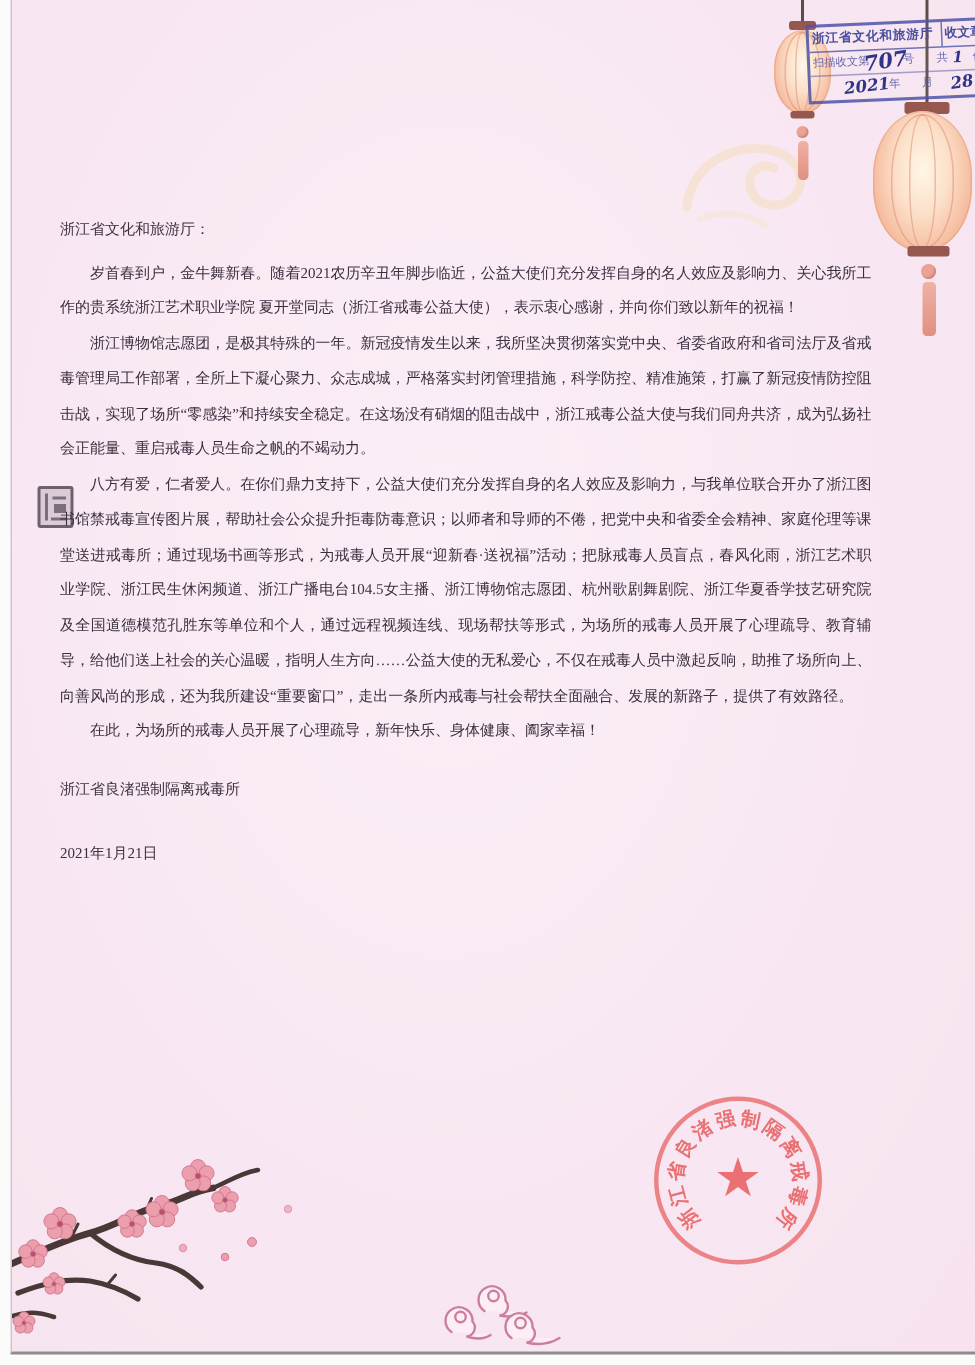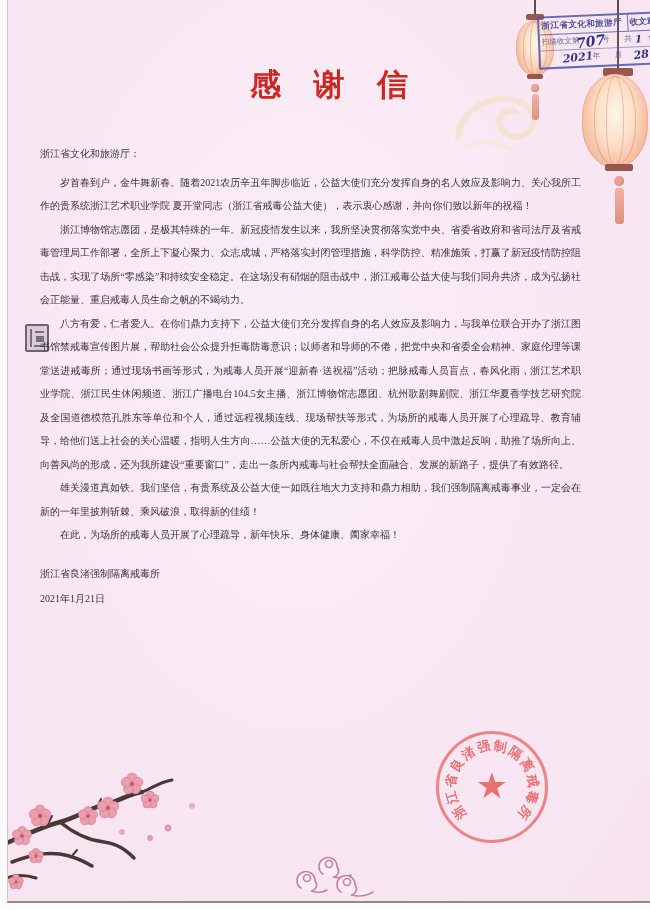--- a/index.html
+++ b/index.html
@@ -65,21 +65,21 @@
   .ink-seal i:nth-child(4){ left:7px; top:19px; width:10px; height:2px; }
 
   
   .letter-body { position:absolute; left:32px; top:142px; width:541px;
                  font-size:10px; line-height:23.5px; color:#3a3040;
                  text-align:justify; }
   .salutation { margin-bottom:5px; }
   .para { text-indent:2em; }
   .sig-block { margin-top:15px; text-align:left; }
   .sig-name { padding-right:41px; }
-  .sig-date { padding-right:89px; margin-top:2px; }
+  .sig-date { padding-right:89px; margin-top:20px; }
 
   
   .seal { position:absolute; left:428px; top:731px; width:112px; height:112px;
           border:3px solid rgba(238,97,93,.85); border-radius:50%;
           opacity:.82; mix-blend-mode:multiply; }
   .seal-arc span { position:absolute; left:50%; top:50%; width:16px; height:16px;
           margin:-8px 0 0 -8px; display:flex; align-items:center; justify-content:center;
           font-size:13px; font-weight:bold; color:#ee5f5c; }
   .seal-star { position:absolute; left:0; right:0; top:50%; transform:translateY(-54%);
           text-align:center; font-size:36px; color:#ef5f5c; line-height:1; }
@@ -132,35 +132,33 @@
       </div>
       <div class="rs-row3">
         <span class="hand hw-year">2021</span>
         <span class="rs-print" style="left:52px;">年</span>
         <span class="rs-print" style="left:74px;">月</span>
         <span class="hand hw-day">28</span>
 
       </div>
     </div>
 
-    <h1 class="title">感谢信</h1>
 
     <div class="ink-seal">
         <i></i>
         <i></i>
         <i></i>
         <i></i>
       </div>
 
     <div class="letter-body">
       <p class="salutation">浙江省文化和旅游厅：</p>
       <p class="para">岁首春到户，金牛舞新春。随着2021农历辛丑年脚步临近，公益大使们充分发挥自身的名人效应及影响力、关心我所工作的贵系统浙江艺术职业学院 夏开堂同志（浙江省戒毒公益大使），表示衷心感谢，并向你们致以新年的祝福！</p>
       <p class="para">浙江博物馆志愿团，是极其特殊的一年。新冠疫情发生以来，我所坚决贯彻落实党中央、省委省政府和省司法厅及省戒毒管理局工作部署，全所上下凝心聚力、众志成城，严格落实封闭管理措施，科学防控、精准施策，打赢了新冠疫情防控阻击战，实现了场所“零感染”和持续安全稳定。在这场没有硝烟的阻击战中，浙江戒毒公益大使与我们同舟共济，成为弘扬社会正能量、重启戒毒人员生命之帆的不竭动力。</p>
       <p class="para">八方有爱，仁者爱人。在你们鼎力支持下，公益大使们充分发挥自身的名人效应及影响力，与我单位联合开办了浙江图书馆禁戒毒宣传图片展，帮助社会公众提升拒毒防毒意识；以师者和导师的不倦，把党中央和省委全会精神、家庭伦理等课堂送进戒毒所；通过现场书画等形式，为戒毒人员开展“迎新春·送祝福”活动；把脉戒毒人员盲点，春风化雨，浙江艺术职业学院、浙江民生休闲频道、浙江广播电台104.5女主播、浙江博物馆志愿团、杭州歌剧舞剧院、浙江华夏香学技艺研究院及全国道德模范孔胜东等单位和个人，通过远程视频连线、现场帮扶等形式，为场所的戒毒人员开展了心理疏导、教育辅导，给他们送上社会的关心温暖，指明人生方向……公益大使的无私爱心，不仅在戒毒人员中激起反响，助推了场所向上、向善风尚的形成，还为我所建设“重要窗口”，走出一条所内戒毒与社会帮扶全面融合、发展的新路子，提供了有效路径。</p>
-      <p class="para">雄关漫道真如铁。我们坚信，有贵系统及公益大使一如既往地大力支持和鼎力相助，我们强制隔离戒毒事业，一定会在新的一年里披荆斩棘、乘风破浪，取得新的佳绩！</p>
       <p class="para">在此，为场所的戒毒人员开展了心理疏导，新年快乐、身体健康、阖家幸福！</p>
       <div class="sig-block">
         <div class="sig-name">浙江省良渚强制隔离戒毒所</div>
         <div class="sig-date">2021年1月21日</div>
       </div>
     </div>
 
     <div class="seal">
       <div class="seal-arc">
           <span style="transform: rotate(-128deg) translateY(-41px);">浙</span>

